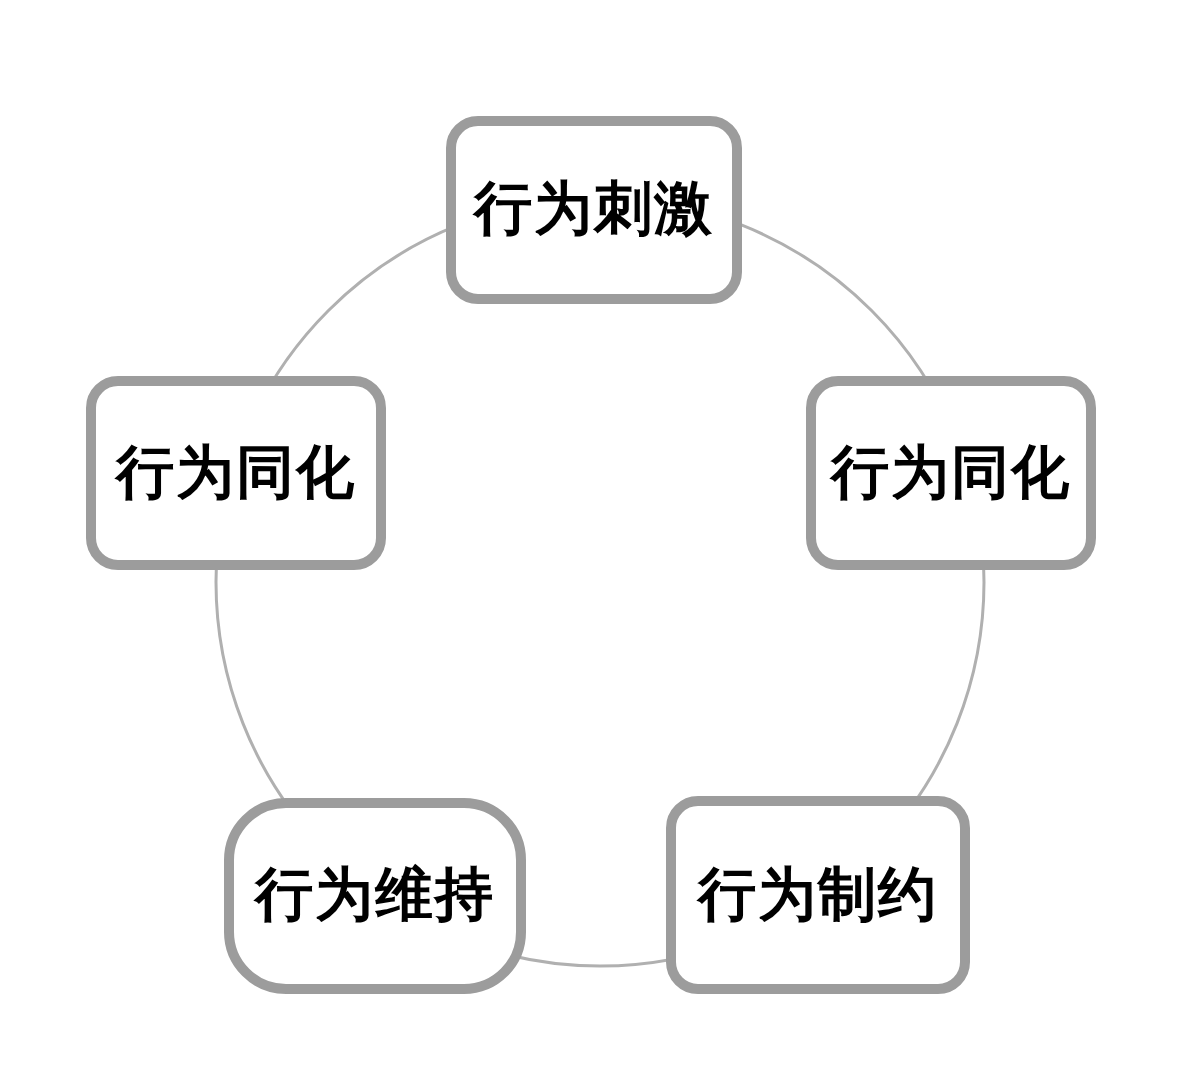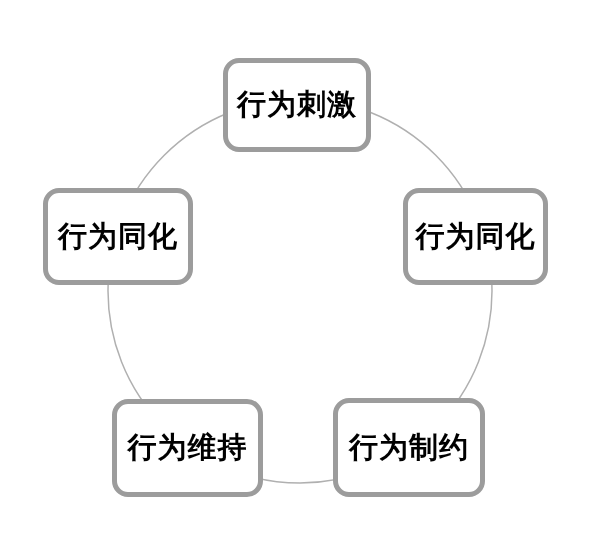--- a/index.html
+++ b/index.html
@@ -33,21 +33,21 @@
     justify-content: center;
     font-weight: bold;
     font-size: 29px;
     letter-spacing: 1px;
     color: #000000;
     white-space: nowrap;
   }
   .node-top          { left: 223px; top: 58px;  width: 148px; height: 94px; }
   .node-right        { left: 403px; top: 188px; width: 145px; height: 97px; }
   .node-bottom-right { left: 333px; top: 398px; width: 152px; height: 99px; }
-  .node-bottom-left  { left: 112px; top: 399px; width: 151px; height: 98px; }
+  .node-bottom-left  { left: 112px; top: 399px; width: 151px; height: 98px; border-radius: 31px; }
   .node-left         { left: 43px;  top: 188px; width: 150px; height: 97px; }
 </style>
 </head>
 <body>
 
 <div class="stage">
 
   <svg class="cycle-svg" viewBox="0 0 600 537" xmlns="http://www.w3.org/2000/svg">
     <circle cx="300" cy="291" r="192" fill="none" stroke="#b0b0b0" stroke-width="1.5"></circle>
   </svg>

